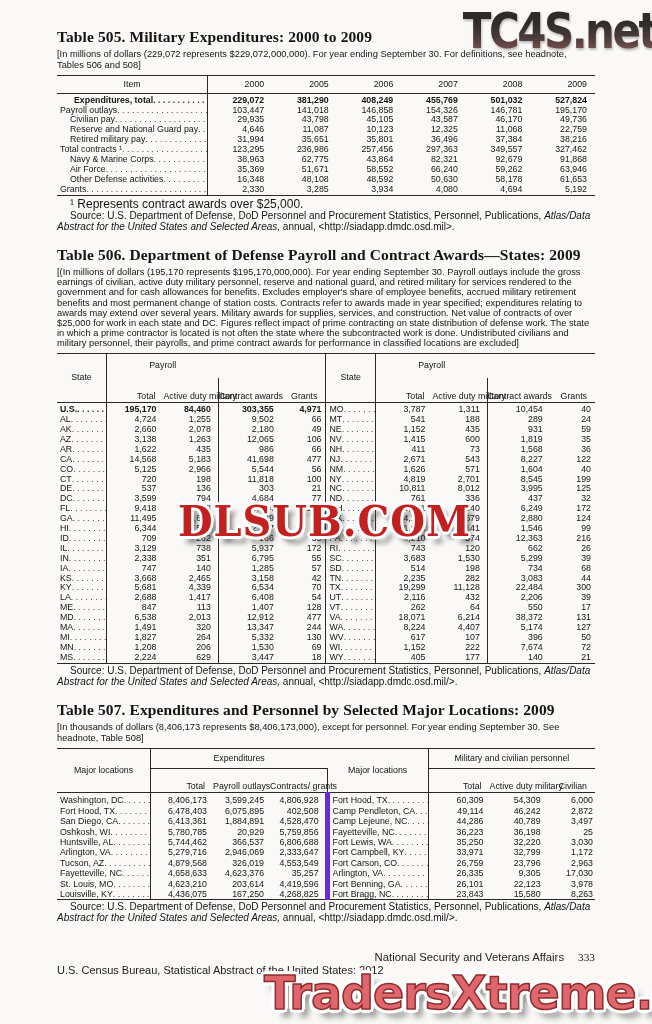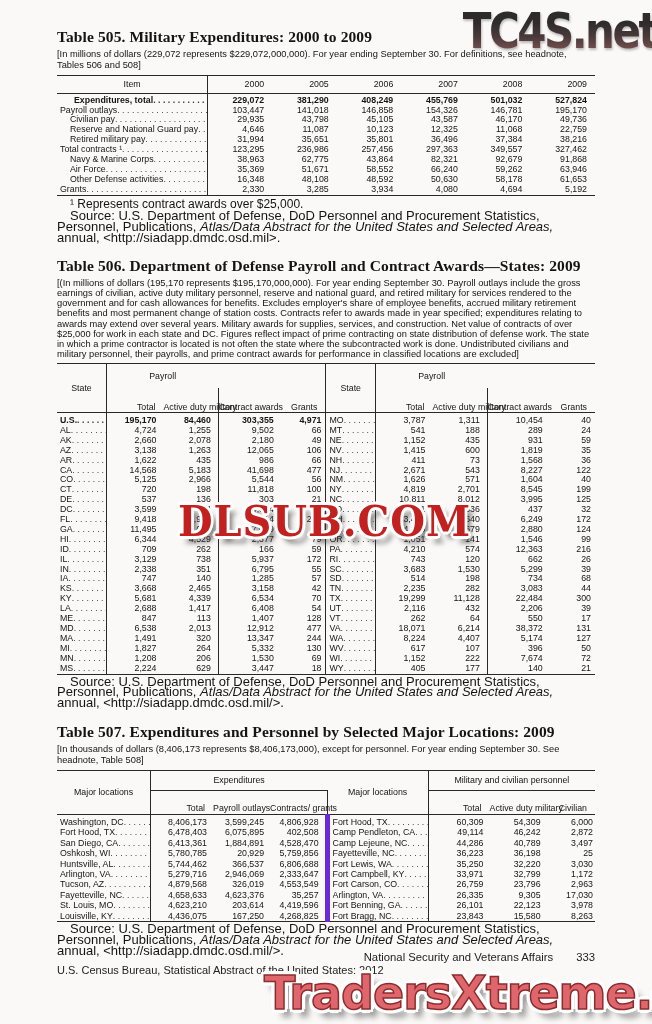--- a/index.html
+++ b/index.html
@@ -3,21 +3,21 @@
 <meta charset="utf-8">
 <style>
   html,body{margin:0;padding:0;background:#e8e6e2;}
   .page{position:relative;width:652px;height:1024px;background:#faf9f7;overflow:hidden;
         font-family:"Liberation Sans",sans-serif;color:#151413;}
   .content{position:absolute;left:57px;top:28px;width:538px;}
 
   
   .ttl{font-family:"Liberation Serif",serif;font-weight:bold;font-size:15.5px;line-height:18px;margin:0 0 3px 0;letter-spacing:.1px;}
   .note{font-size:9.3px;line-height:10.8px;margin:0 0 4px 0;}
-  .src{font-size:13px;line-height:10.8px;margin:2px 0 0 0;}
+  .src{font-size:10px;line-height:10.8px;margin:2px 0 0 0;}
   .src .ind{display:inline-block;width:13px;}
   .it{font-style:italic;}
   .fnote{font-size:12px;line-height:10.8px;margin:3px 0 0 0;}
   .fnote .ind{display:inline-block;width:13px;}
 
   
   table{border-collapse:collapse;width:100%;table-layout:fixed;}
   th,td{font-size:8.8px;line-height:9.9px;padding:0;font-weight:normal;vertical-align:bottom;}
   td.num,th.num{text-align:right;padding-right:8px;white-space:nowrap;}
   thead th{line-height:10.5px;}
@@ -66,21 +66,21 @@
   #t507 .br{border-right:1px solid #2a2826;}
   #t507 tbody td:nth-child(1),#t507 tbody td:nth-child(5){border-right:1px solid #2a2826;padding-left:3px;}
   #t507 tbody td:nth-child(4){border-right:5px solid #6d28d9;}
   #t507 tbody td{line-height:10.4px;}
   #t507 tbody tr:first-child td{padding-top:2.5px;}
   #t507 td.num{padding-right:6px;}
   #t507 td:nth-child(8).num{padding-right:2px;}
 
   
   .foot-right{position:absolute;top:951px;right:57px;font-size:11.3px;color:#242220;}
-  .foot-right .pg{margin-left:23px;}
+  .foot-right .pg{margin-left:14px;font-family:Liberation Serif, serif;}
   .foot-left{position:absolute;top:964px;left:57px;font-size:11px;color:#242220;}
 
   
   .wm{position:absolute;white-space:nowrap;pointer-events:none;}
   .wm-top{top:2px;right:-4px;font-family:"DejaVu Sans",sans-serif;font-weight:bold;
     font-size:50px;letter-spacing:-3px;transform:scaleX(.84);transform-origin:right top;
     background:linear-gradient(#2f2b2b 35%,#4a3a3a 60%,#8a5c58 95%);
     -webkit-background-clip:text;background-clip:text;color:transparent;
     filter:drop-shadow(1px 2px 1px rgba(0,0,0,.25));}
   .wm-mid{top:497px;left:178px;font-family:"DejaVu Serif",serif;font-weight:bold;

